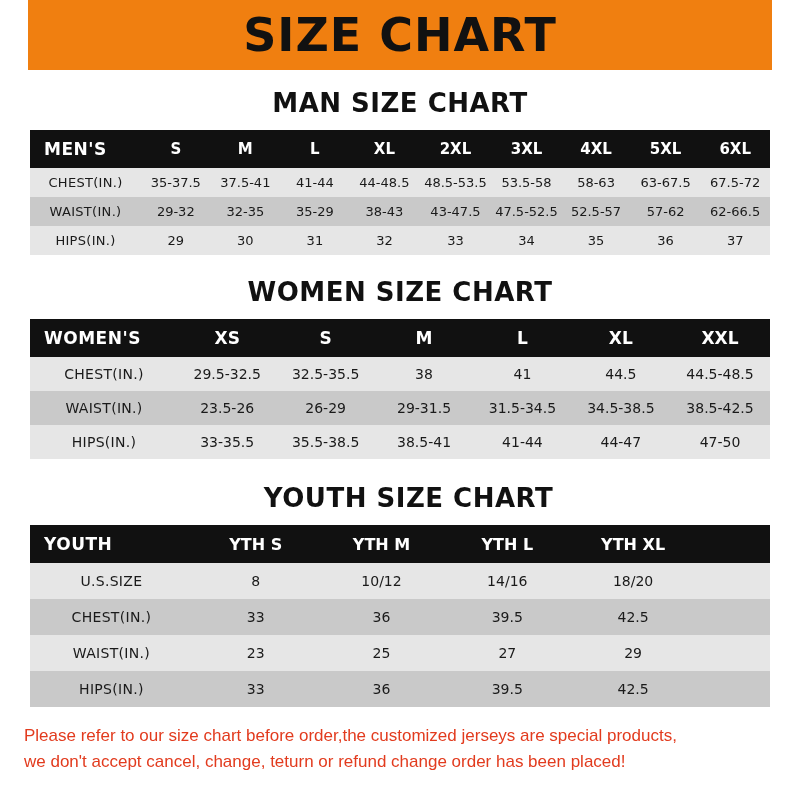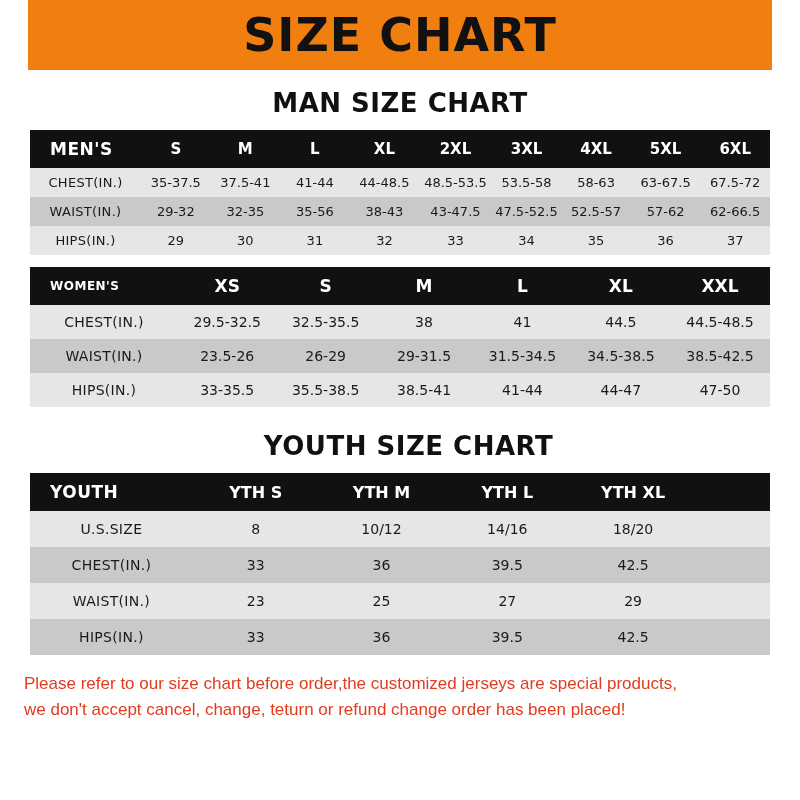--- a/index.html
+++ b/index.html
@@ -79,42 +79,42 @@
     font-family: "DejaVu Sans", sans-serif;
   }
   thead th {
     background: #111111;
     color: #ffffff;
     font-weight: bold;
     padding: 9px 2px;
   }
   thead th.rowlabel {
     text-align: left;
-    padding-left: 20px;
+    padding-left: 14px;
     font-size: 17px;
     letter-spacing: 0.5px;
   }
   thead th.sizecol {
     font-size: 15px;
   }
   tbody td {
     padding: 7px 2px;
     font-size: 13px;
     color: #1a1a1a;
   }
   tbody td.rowlabel {
     font-size: 13px;
     color: #1a1a1a;
     letter-spacing: 0.3px;
   }
   tr.stripe-light td { background: #e6e6e6; }
   tr.stripe-dark  td { background: #c9c9c9; }
 
   
-  .tbl-women thead th.rowlabel { font-size: 12px; }
+  .tbl-women thead th.rowlabel { font-size: 17px; }
   .tbl-women thead th.sizecol  { font-size: 17px; }
   .tbl-women tbody td          { font-size: 14px; padding: 9px 2px; }
   .tbl-women tbody td.rowlabel { font-size: 14px; }
 
   .tbl-youth thead th.rowlabel { font-size: 17px; }
   .tbl-youth thead th.sizecol  { font-size: 16px; margin-top: 45px; }
   .tbl-youth tbody td          { font-size: 14px; padding: 10px 2px; }
   .tbl-youth tbody td.rowlabel { font-size: 14px; }
 
   
@@ -175,21 +175,21 @@
           <td>48.5-53.5</td>
           <td>53.5-58</td>
           <td>58-63</td>
           <td>63-67.5</td>
           <td>67.5-72</td>
         </tr>
         <tr class="stripe-dark">
           <td class="rowlabel">WAIST(IN.)</td>
           <td>29-32</td>
           <td>32-35</td>
-          <td>35-56</td>
+          <td>35-29</td>
           <td>38-43</td>
           <td>43-47.5</td>
           <td>47.5-52.5</td>
           <td>52.5-57</td>
           <td>57-62</td>
           <td>62-66.5</td>
         </tr>
         <tr class="stripe-light">
           <td class="rowlabel">HIPS(IN.)</td>
           <td>29</td>
@@ -199,20 +199,21 @@
           <td>33</td>
           <td>34</td>
           <td>35</td>
           <td>36</td>
           <td>37</td>
         </tr>
       </tbody>
     </table>
   </div>
 
+  <div class="section-title t-women">WOMEN SIZE CHART</div>
   <div class="tbl-wrap">
     <table class="tbl-women">
       <colgroup>
         <col style="width:20%">
           <col style="width:13.3%">
           <col style="width:13.3%">
           <col style="width:13.3%">
         <col style="width:13.3%">
           <col style="width:13.3%">
           <col style="width:13.5%">

